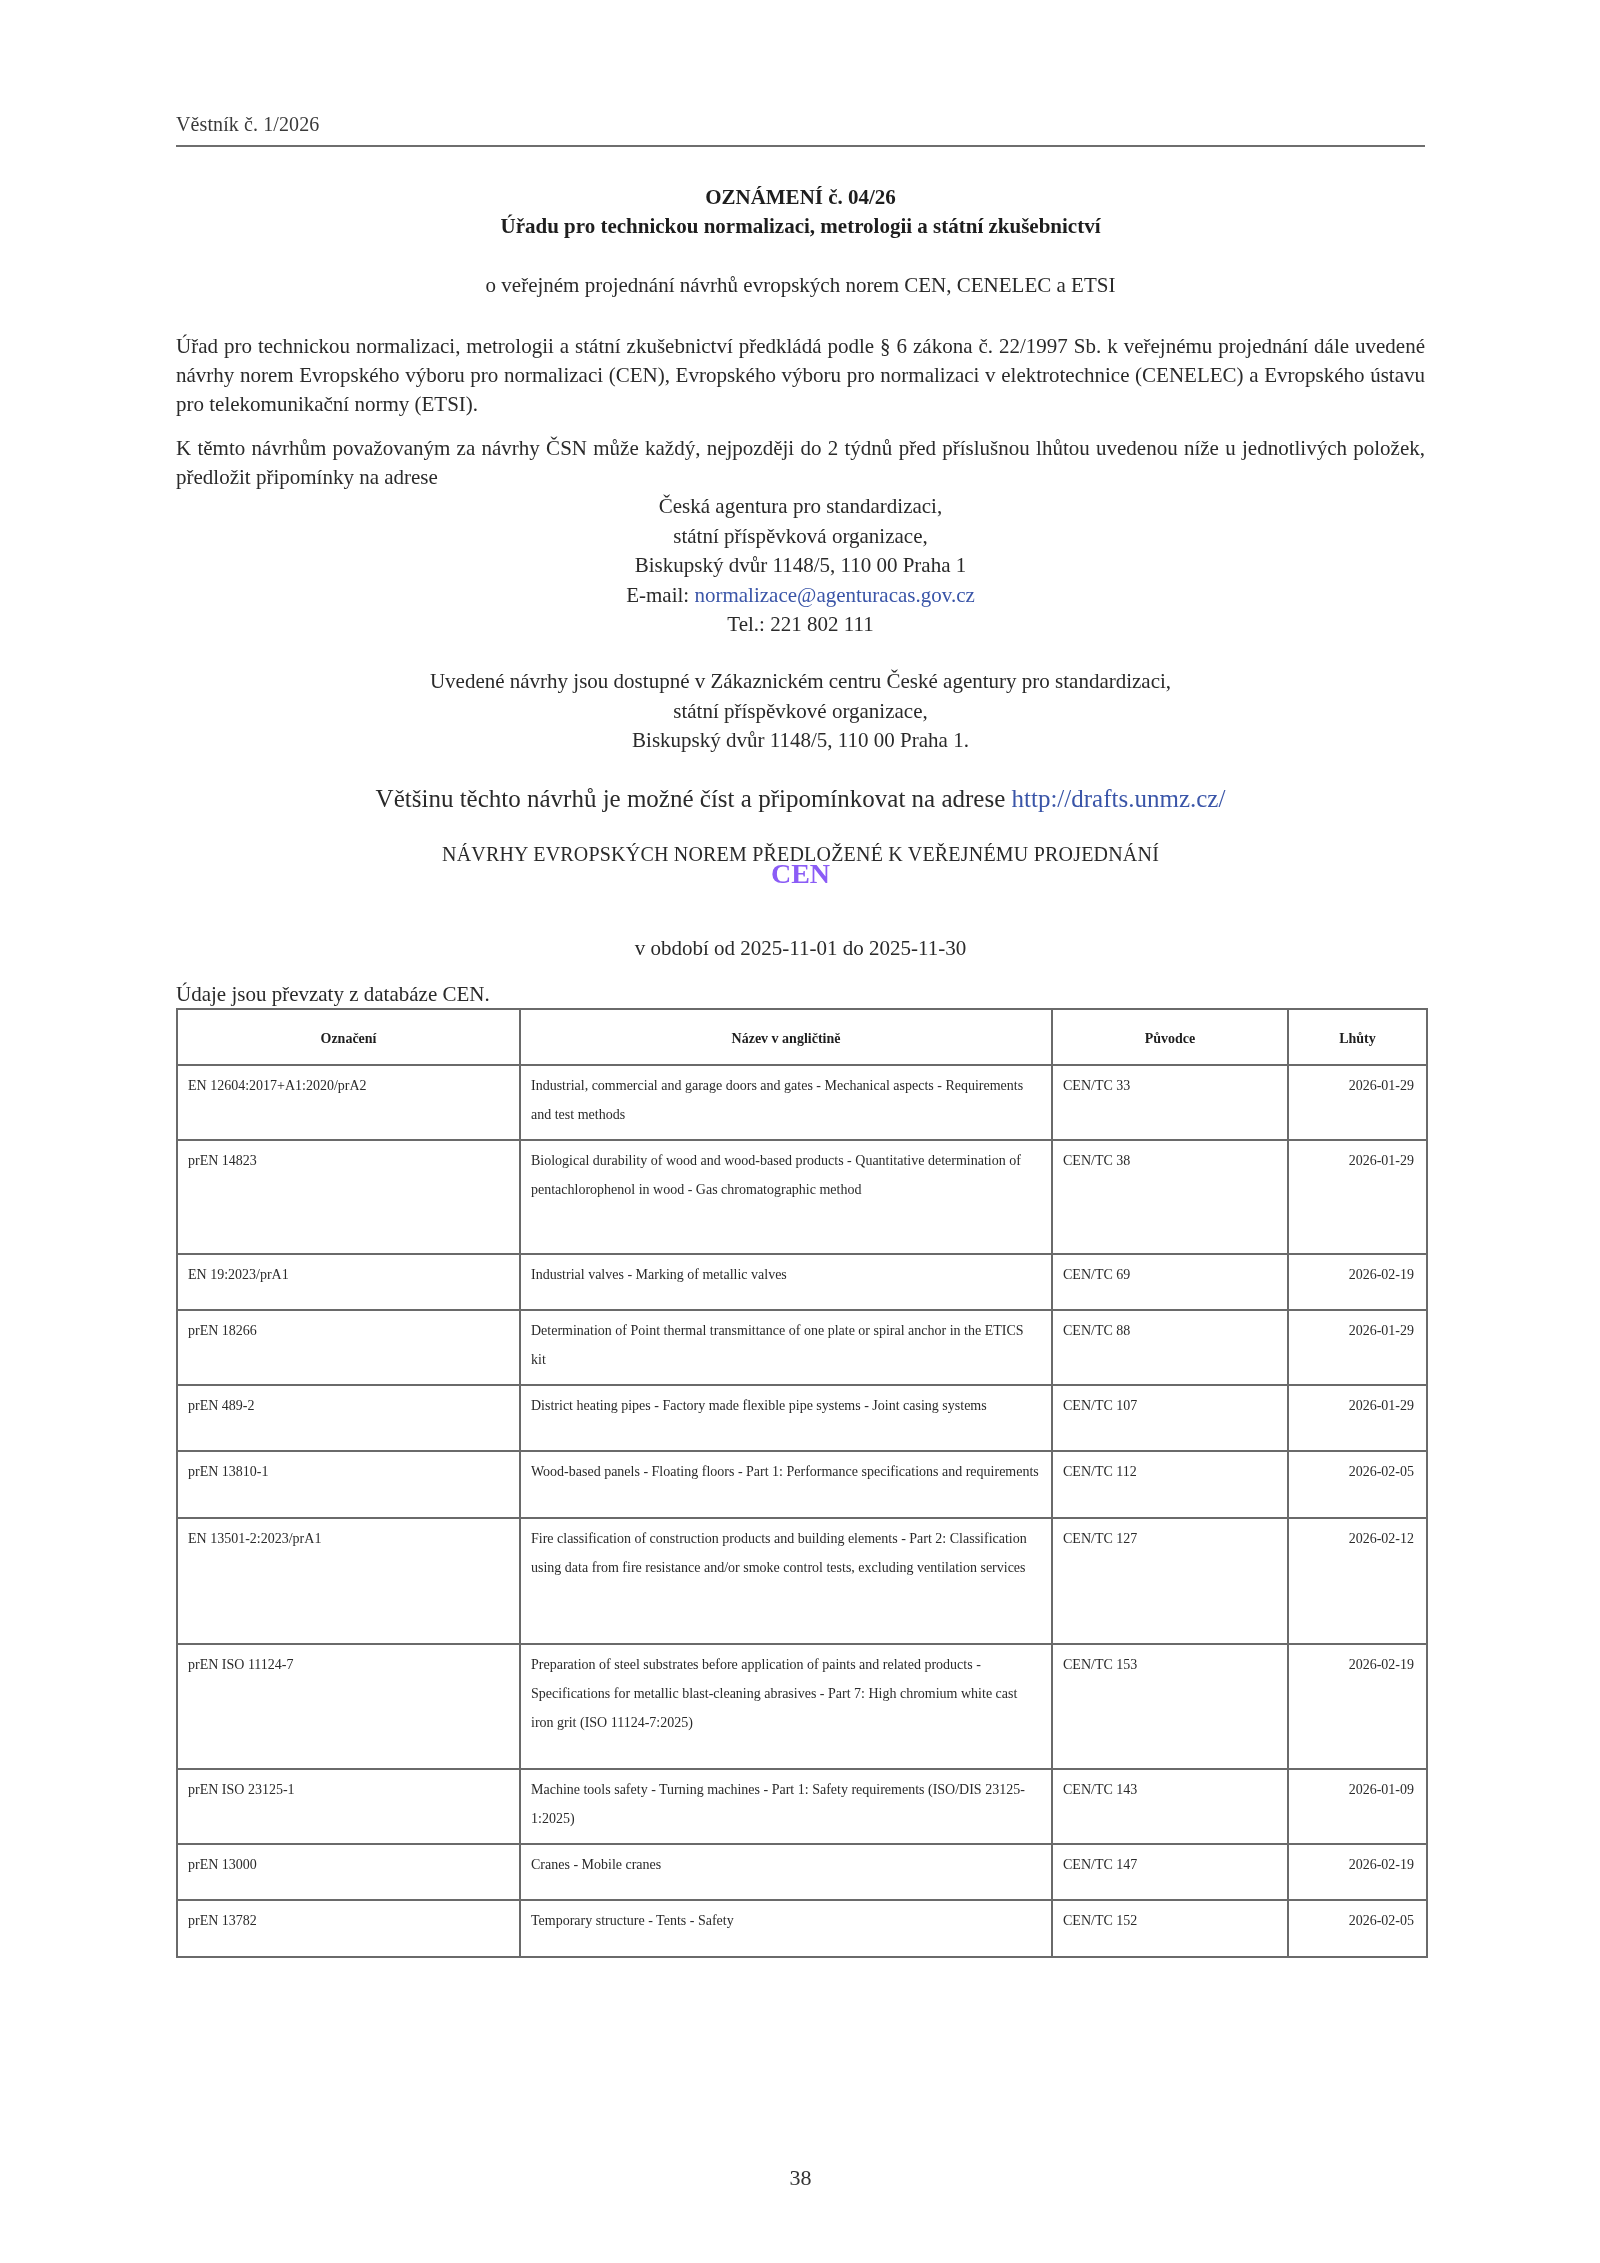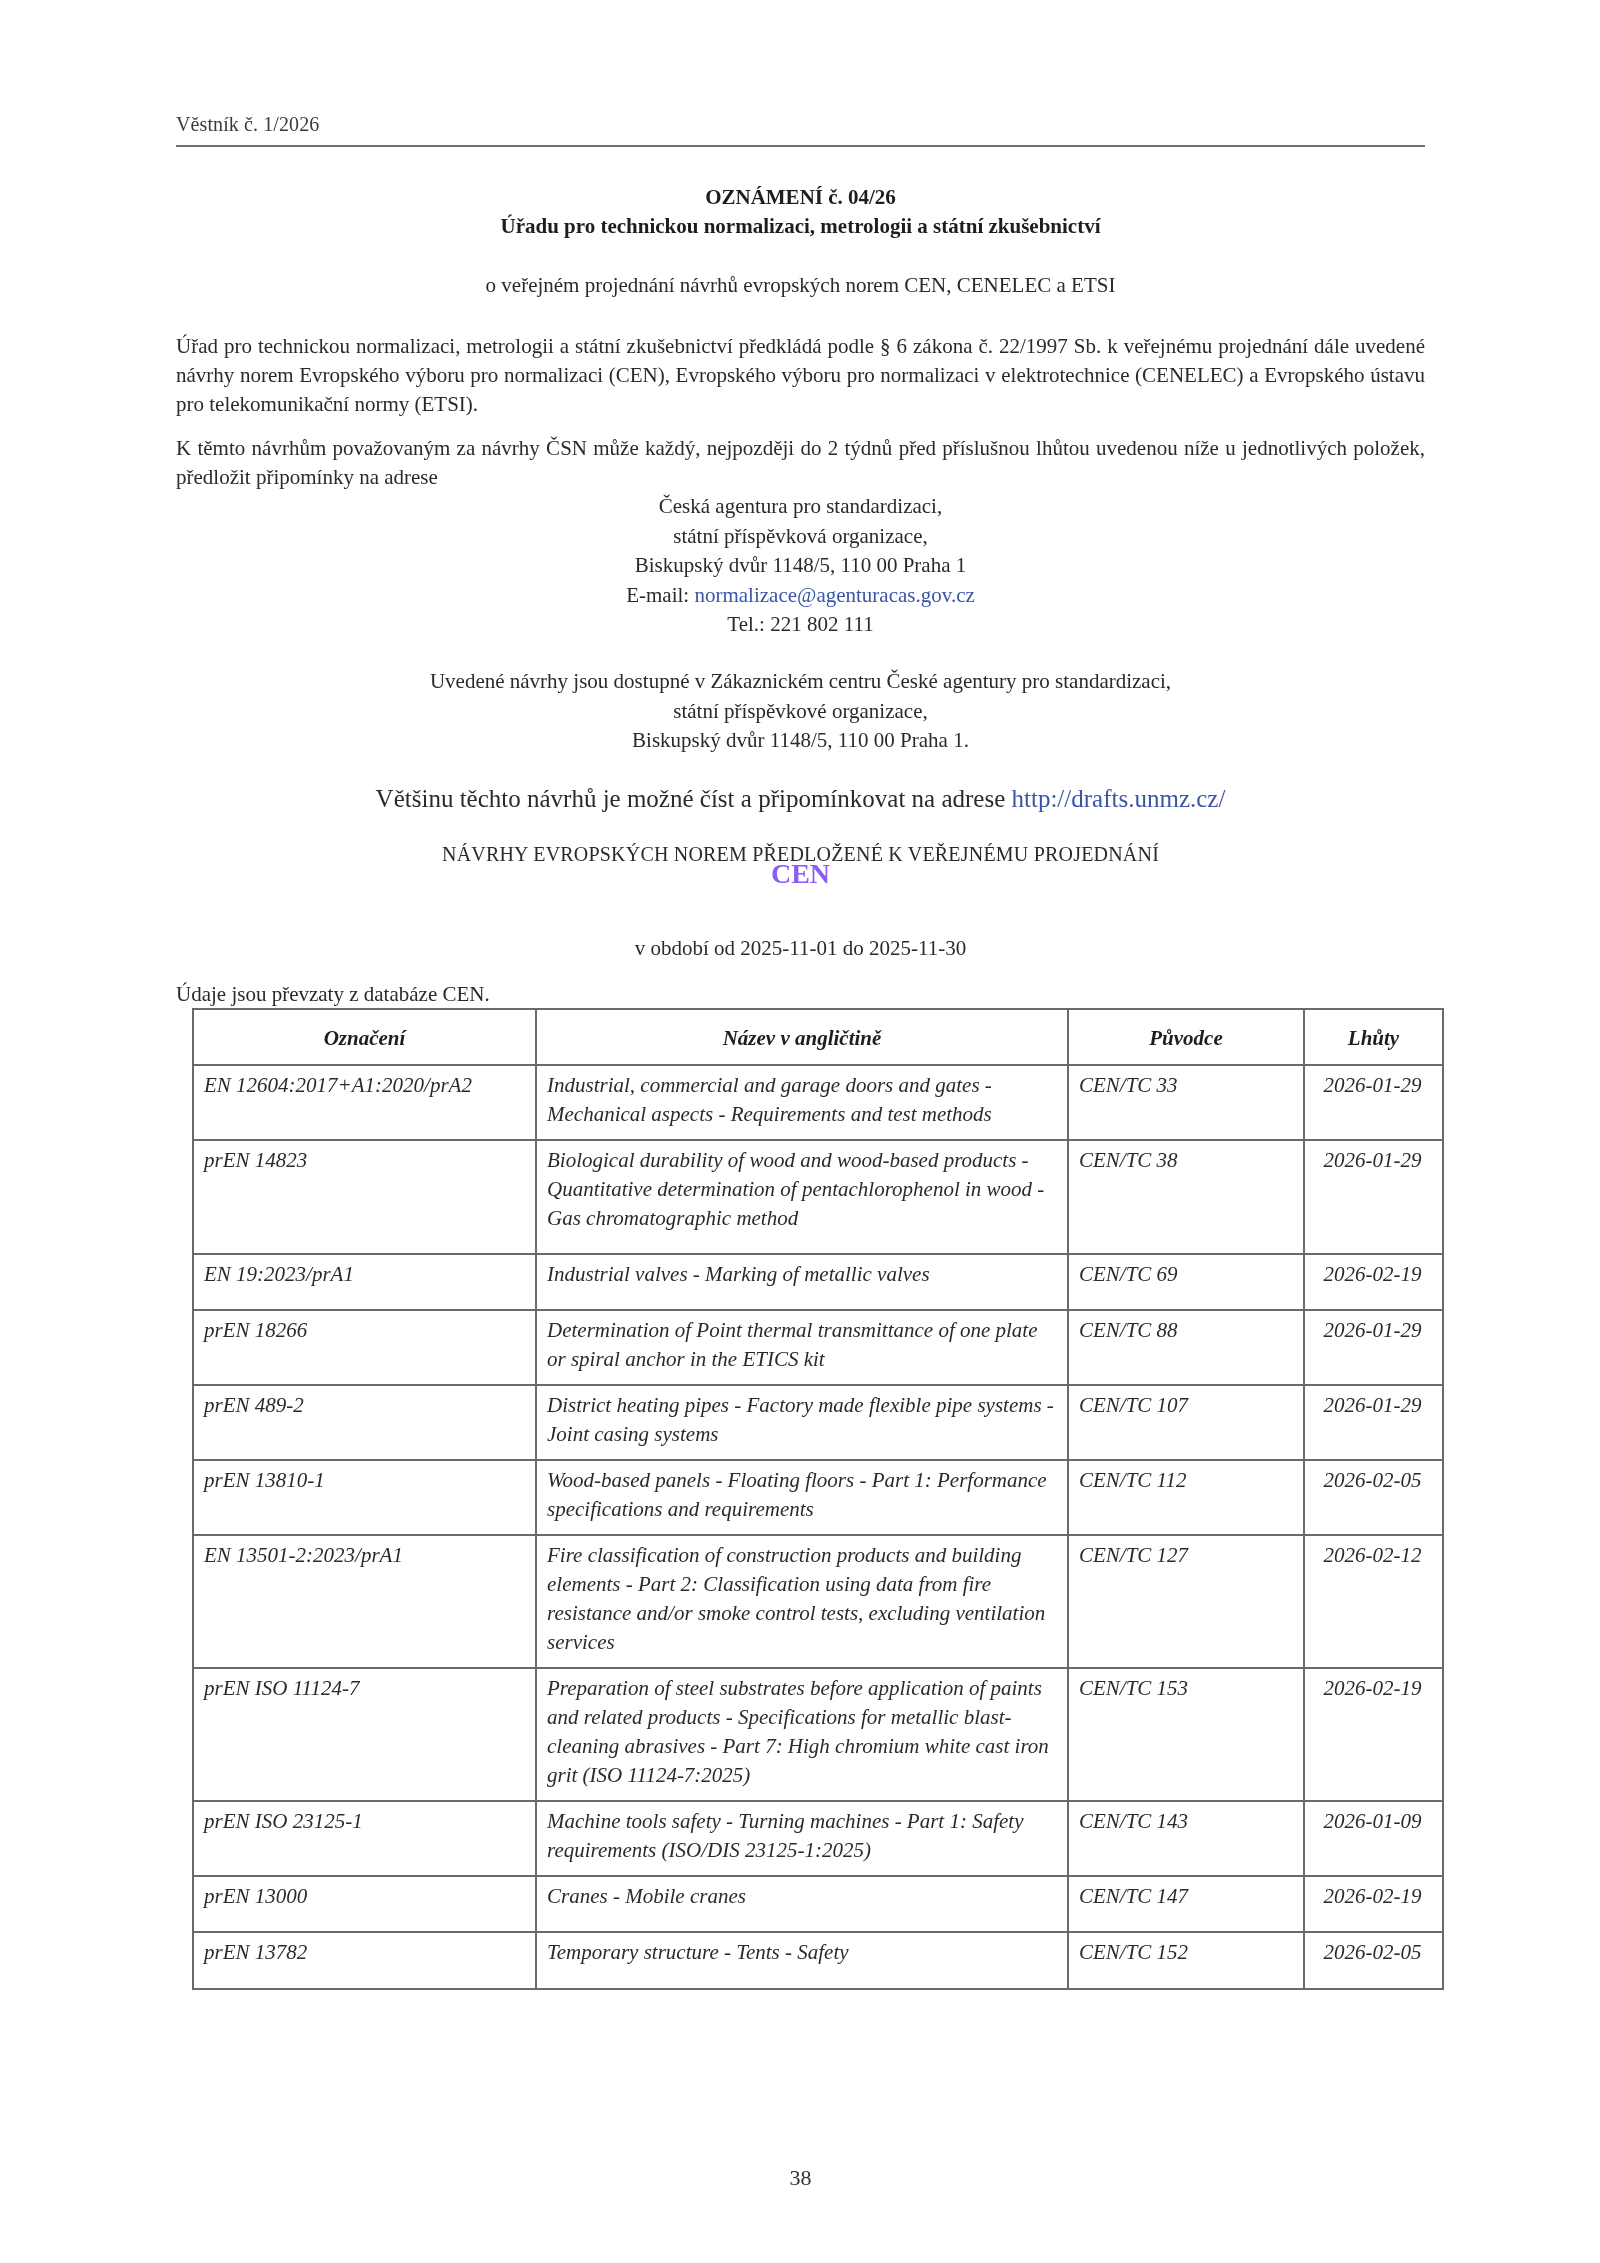--- a/index.html
+++ b/index.html
@@ -31,33 +31,33 @@
   .addr1 { top: 492px; }
   .addr2 { top: 667px; }
   .link { color: #3a55a8; text-decoration: none; }
   .online { top: 785px; font-size: 25px; }
   .section-heading { top: 843px; font-size: 20px; letter-spacing: 0.2px; }
   .org { top: 858px; font-size: 28px; font-weight: bold; color: #8b5cf6; }
   .period { top: 936px; font-size: 21px; }
   .source-note { position: absolute; left: 0; top: 982px; font-size: 21px; }
 
   table.norms {
-    position: absolute; left: 16px; top: 1008px; width: 1250px;
+    position: absolute; left: 0; top: 1008px; width: 1250px;
     border-collapse: collapse; table-layout: fixed;
-    font-size: 21px; line-height: 29px; font-style: italic;
+    font-size: 14px; line-height: 29px;
   }
   table.norms th, table.norms td {
     border: 2px solid #6a6a6a; vertical-align: top; padding: 0 10px;
   }
   table.norms th {
     font-weight: bold; color: #1e1e1e; text-align: center;
     vertical-align: middle; height: 52px; padding-top: 2px;
   }
   table.norms td { padding-top: 5px; padding-bottom: 10px; }
-  table.norms td.date { text-align: center; padding-right: 12px; }
+  table.norms td.date { text-align: right; padding-right: 12px; }
   .footer-page {
     position: absolute; left: 0; top: 2165px; width: 1249px;
     text-align: center; font-size: 22px; color: #333;
   }
 </style>
 </head>
 <body>
 
 <div class="page">
 

